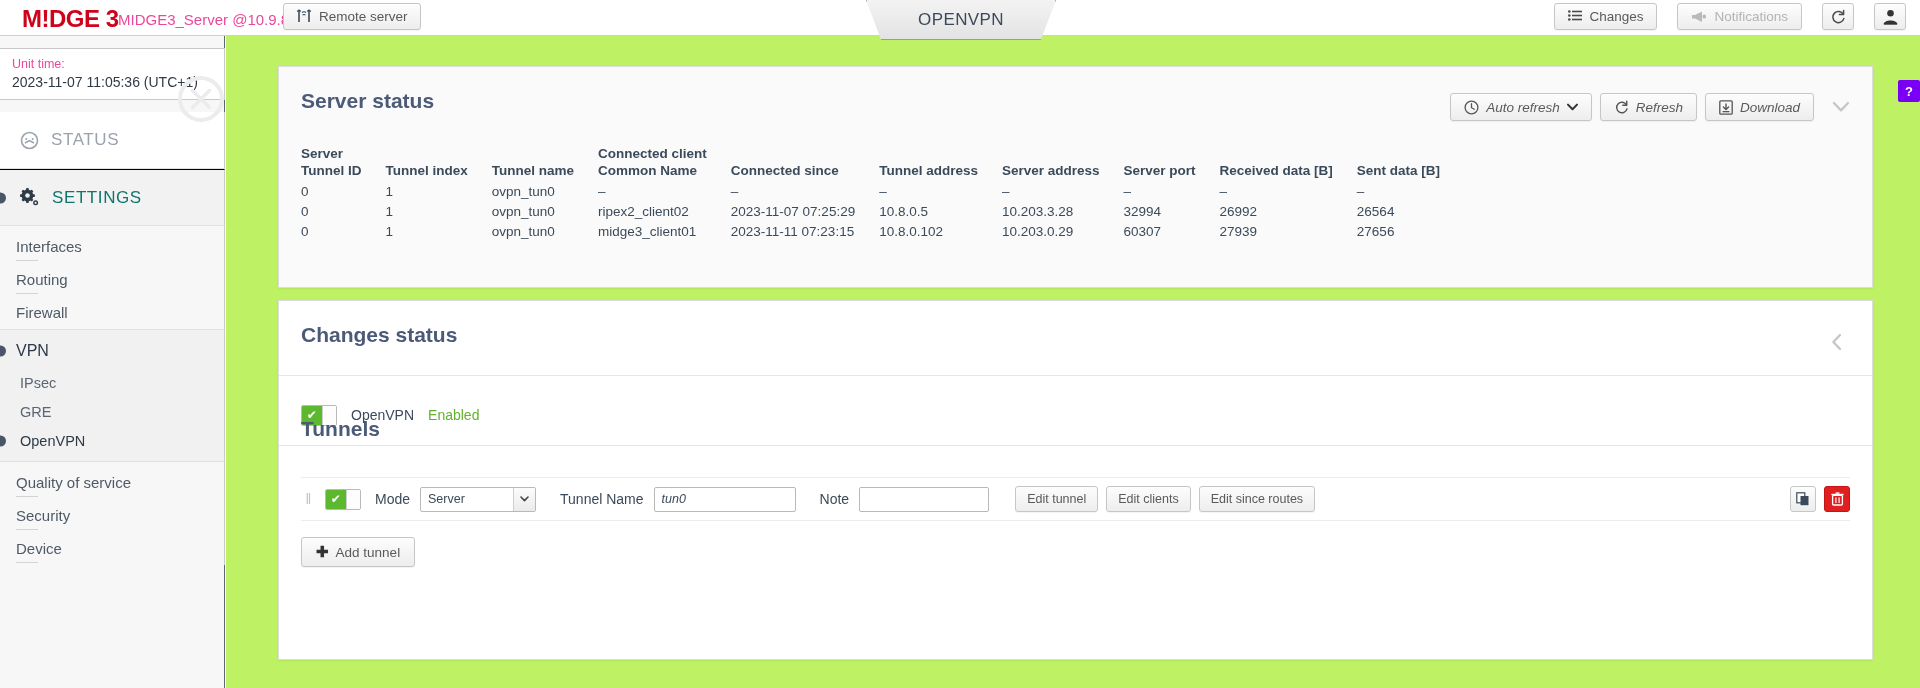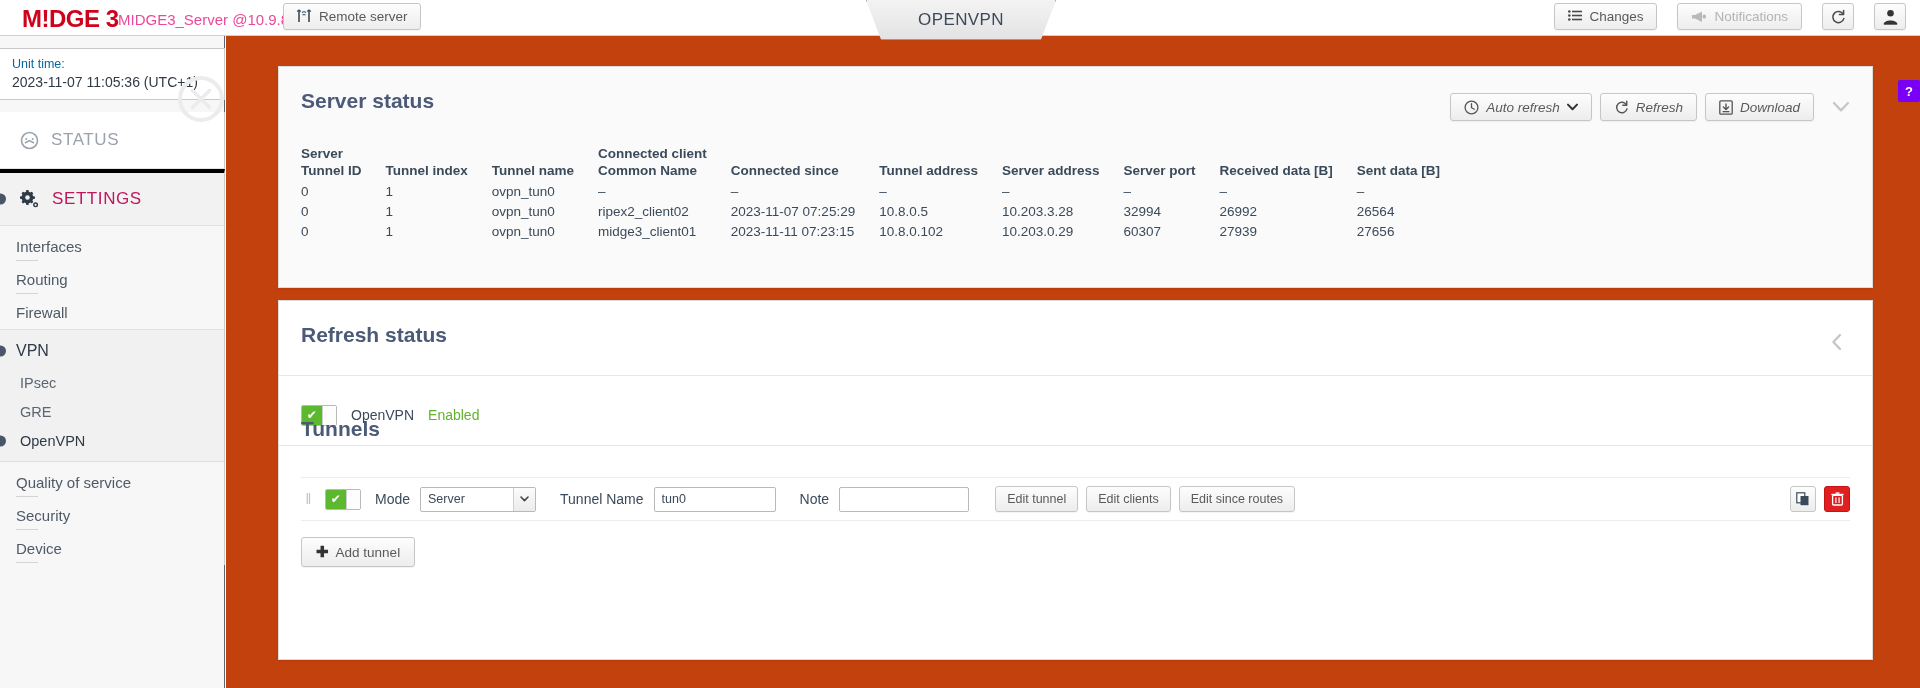--- a/index.html
+++ b/index.html
@@ -78,21 +78,21 @@
     background: #f7f7f7;
     border-right: 1px solid #5d6674;
     z-index: 30;
   }
   #unit-time-box {
     position: absolute; left: 0; top: 12px; width: 225px; height: 52px;
     background: #ffffff;
     border: 1px solid #c9c9c9; border-left: none;
     padding: 7px 12px;
   }
-  #unit-time-label { font-size: 12.5px; color: #0369a1; line-height: 16px; }
+  #unit-time-label { font-size: 12.5px; color: #ec4899; line-height: 16px; }
   #unit-time-value { font-size: 14px; color: #2f3a47; line-height: 20px; white-space: nowrap; }
   #spinner-watermark {
     position: absolute; left: 178px; top: 76px;
     width: 46px; height: 46px; border-radius: 50%;
     border: 4px solid #ececec; z-index: 31; pointer-events: none;
   }
   #spinner-watermark::after {
     content: ""; position: absolute; left: 9px; top: 9px; width: 20px; height: 20px;
     background:
       linear-gradient(45deg, transparent 44%, #ececec 44%, #ececec 56%, transparent 56%),
@@ -101,22 +101,22 @@
   .nav-top {
     position: relative; height: 57px; display: flex; align-items: center;
     padding-left: 20px; gap: 12px;
     background: #ffffff;
     border-bottom: 1px solid #e2e2e2;
     border-right: 1px solid #c9c9c9;
     font-size: 17px; letter-spacing: .6px; cursor: pointer;
   }
   .nav-top.dim { color: #9aa2ad; }
   .nav-top.active {
-    background: #f2f2f2; color: #be185d;
-    border-top: 4px solid #000000;
+    background: #f2f2f2; color: #0f766e;
+    border-top: 1px solid #000000;
     gap: 12px;
   }
   .nav-top .bullet {
     position: absolute; left: 0px; top: 50%; transform: translateY(-50%);
     width: 11px; height: 11px; border-radius: 50%;
     background: #4a5568; margin-left: -5px;
   }
   .nav-item {
     position: relative; height: 33px;
     display: flex; align-items: center;
@@ -141,21 +141,21 @@
     background: #f1f1f1;
     border-top: 1px solid #e0e0e0; border-bottom: 1px solid #e0e0e0;
     border-right: 1px solid #c9c9c9;
     padding: 4px 0 6px 0;
   }
   .nav-plain-list { border-right: 1px solid #c9c9c9; background: #f7f7f7; padding-top: 4px; }
 
   
   #main {
     position: absolute; left: 226px; top: 36px; width: 1694px; height: 652px;
-    background: #c2410c; overflow: hidden;
+    background: #bef264; overflow: hidden;
   }
   .panel {
     position: absolute; left: 52px; width: 1595px;
     background: #fafafa;
     border: 1px solid #dcdcdc;
     box-shadow: 0 1px 2px rgba(0,0,0,.07);
   }
   #panel-server { top: 30px; height: 222px; }
   #panel-client { top: 264px; height: 360px; background: #ffffff; }
 
@@ -549,21 +549,21 @@
           <td>10.203.0.29</td>
           <td>60307</td>
           <td>27939</td>
           <td>27656</td>
         </tr>
       </tbody>
     </table>
   </div>
 
   <div class="panel" id="panel-client">
-    <div class="panel-title">Refresh status</div>
+    <div class="panel-title">Changes status</div>
 
     <div class="collapse-chev">
       <span>
         <svg width="14" height="18" viewBox="0 0 14 18">
             <path d="M10 2 L3.4 9 L10 16" stroke="currentColor" stroke-width="2.4" fill="none" stroke-linecap="round" stroke-linejoin="round"></path>
           </svg>
       </span>
     </div>
 
     <div class="divider" style="top:74px;"></div>
@@ -594,21 +594,21 @@
       <div class="select-box" style="margin-left:10px;">
         <span class="val">Server</span>
         <span class="arrow">
           <svg width="9" height="6" viewBox="0 0 9 6">
               <path d="M1 1 L4.5 4.6 L8 1" stroke="#444" stroke-width="1.6" fill="none" stroke-linecap="round" stroke-linejoin="round"></path>
             </svg>
         </span>
       </div>
 
       <span class="lbl" style="margin-left:24px;">Tunnel Name</span>
-      <input class="text-input" style="margin-left: 10px; width: 122px;" value="tun0">
+      <input class="text-input" style="margin-left: 10px; width: 142px; font-style: italic;" value="tun0">
 
       <span class="lbl" style="margin-left:24px;">Note</span>
       <input class="text-input" style="margin-left: 10px; width: 130px;" value="">
 
       <div class="btn small-btn" style="margin-left:26px;">
         <span>Edit tunnel</span>
       </div>
       <div class="btn small-btn" style="margin-left:8px;">
         <span>Edit clients</span>
       </div>

